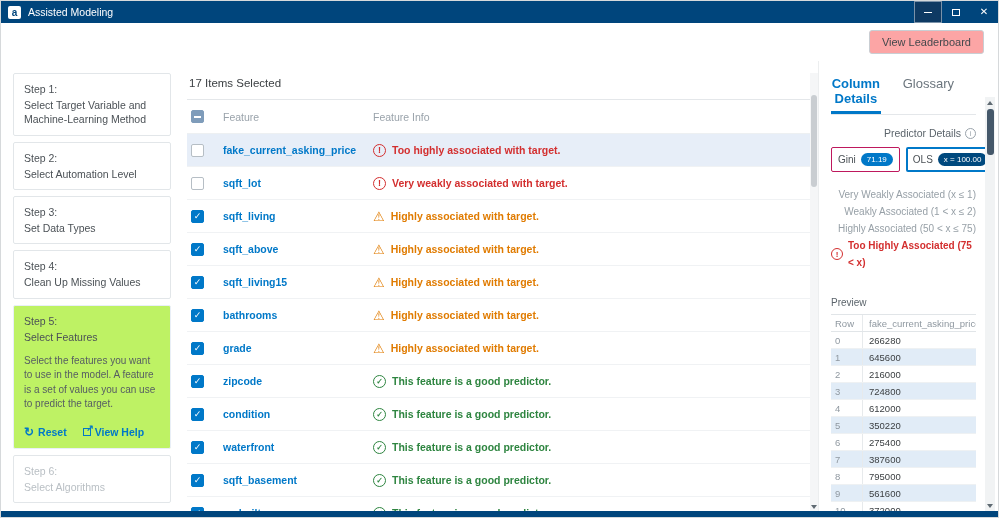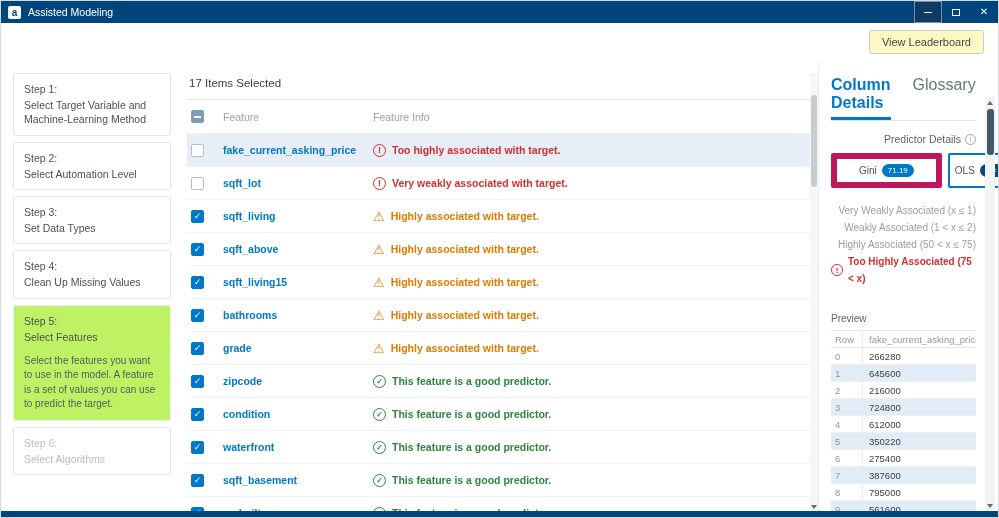--- a/index.html
+++ b/index.html
@@ -19,21 +19,21 @@
   .tb-title{color:#fff;font-size:10.5px;}
   .win-btns{margin-left:auto;display:flex;height:100%;}
   .win-btn{width:28px;display:flex;align-items:center;justify-content:center;color:#fff;cursor:pointer;}
   .win-btn.min{background:#0e3a63;border:1px solid rgba(255,255,255,.45);}
   .g-min{display:block;width:8px;border-bottom:1.5px solid #fff;}
   .g-max{display:block;width:8px;height:7px;border:1px solid #fff;}
   .g-close{font-size:10px;line-height:1;}
 
   
   .toolbar{flex:0 0 38px;display:flex;justify-content:flex-end;align-items:center;padding-right:14px;}
-  .btn-leaderboard{border:1px solid #c9ced3;background:#fef9c3;border-radius:3px;padding:5px 12px;
+  .btn-leaderboard{border:1px solid #c9ced3;background:#fca5a5;border-radius:3px;padding:5px 12px;
                    font-size:11px;color:#44484c;cursor:pointer;}
 
   
   .body{flex:1;display:flex;min-height:0;}
 
   
   .steps-col{flex:0 0 158px;margin-left:12px;padding-top:12px;overflow:hidden;}
   .step-card{border:1px solid #e2e6e9;border-radius:2px;padding:8px 10px;margin-bottom:6px;
              font-size:10.5px;color:#4b5156;line-height:1.35;cursor:pointer;}
   .step-card.active{background:#bef264;border-color:#e9eff7;}
@@ -77,27 +77,27 @@
   .vthumb{position:absolute;top:22px;left:1px;width:6px;height:92px;background:#c9cdd1;border-radius:3px;cursor:pointer;}
   .tri-down{width:0;height:0;border-left:3px solid transparent;border-right:3px solid transparent;
             border-top:4px solid #5f6a72;}
   .tri-up{width:0;height:0;border-left:3px solid transparent;border-right:3px solid transparent;
           border-bottom:4px solid #5f6a72;}
   .v-arrow{position:absolute;bottom:2px;left:1px;}
 
   
   .right-col{flex:0 0 180px;border-left:1px solid #eceeef;padding:8px 22px 0 12px;position:relative;overflow:hidden;}
   .tabs{display:flex;border-bottom:1px solid #e4e7ea;}
-  .tab{font-size:16px;color:#6b757d;padding:7px 0 8px;margin-right:22px;cursor:pointer;}
+  .tab{font-size:13px;color:#6b757d;padding:7px 0 8px;margin-right:22px;cursor:pointer;text-align:center;}
   .tab.active{color:var(--accent);font-weight:700;border-bottom:3px solid var(--accent);padding-bottom:5px;}
   .pd-title{margin-top:12px;font-size:10.5px;color:#5b646b;display:flex;align-items:center;gap:4px;justify-content:flex-end;}
   .ic-info{width:11px;height:11px;border:1px solid #9aa3ab;border-radius:50%;color:#9aa3ab;font-size:7.5px;
            display:inline-flex;align-items:center;justify-content:center;}
   .metrics{display:flex;gap:6px;margin-top:8px;}
-  .metric{flex:1;border:6px solid #be185d;border-radius:2px;padding:5px 22px;display:flex;align-items:center;
+  .metric{flex:1;border:1px solid #be185d;border-radius:2px;padding:5px 6px;display:flex;align-items:center;
           gap:5px;font-size:10px;color:#4b5156;cursor:pointer;}
   .metric.selected{border:2px solid var(--accent);padding:4px 5px;}
   .pill{color:#fff;font-size:8px;padding:2px 6px;border-radius:8px;white-space:nowrap;}
   .pill.gini{background:var(--accent);}
   .pill.ols{background:var(--olsdark);}
   .legend{margin-top:14px;}
   .lg-line{font-size:10px;color:#97a0a7;line-height:17px;display:flex;justify-content:flex-end;
            align-items:center;gap:5px;}
   .lg-line.err{color:var(--error);font-weight:700;}
   .st-ic.sm{width:12px;height:12px;font-size:8px;}
@@ -160,20 +160,30 @@
           <div class="step-title">Set Data Types</div>
         </div>
         <div class="step-card">
           <div class="step-label">Step 4:</div>
           <div class="step-title">Clean Up Missing Values</div>
         </div>
         <div class="step-card active">
           <div class="step-label">Step 5:</div>
           <div class="step-title">Select Features</div>
           <div class="step-desc">Select the features you want to use in the model. A feature is a set of values you can use to predict the target.</div>
+          <div class="step-actions">
+            <span class="link">
+              <span class="ic-reset"></span>
+              <span>Reset</span>
+            </span>
+            <span class="link">
+              <span class="ic-ext"></span>
+              <span>View Help</span>
+            </span>
+          </div>
         </div>
         <div class="step-card disabled">
           <div class="step-label">Step 6:</div>
           <div class="step-title">Select Algorithms</div>
         </div>
       </div>
 
     <div class="table-col">
       <div class="items-selected">17 Items Selected</div>
       <div class="cols-header">

